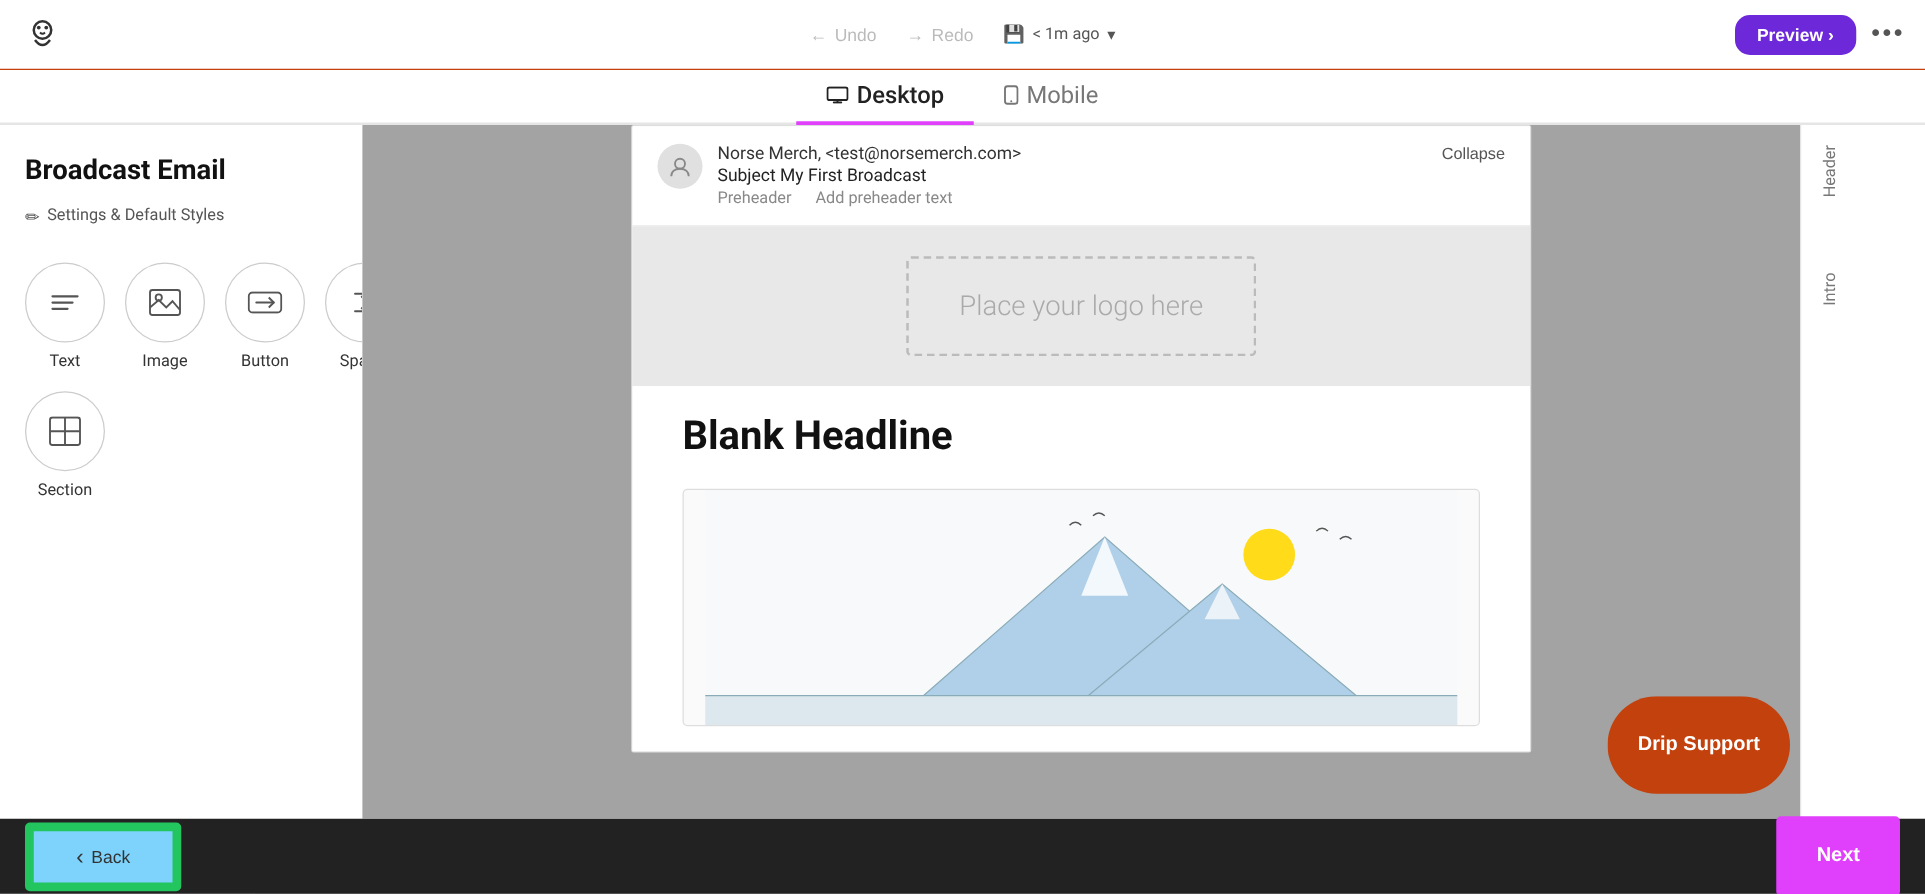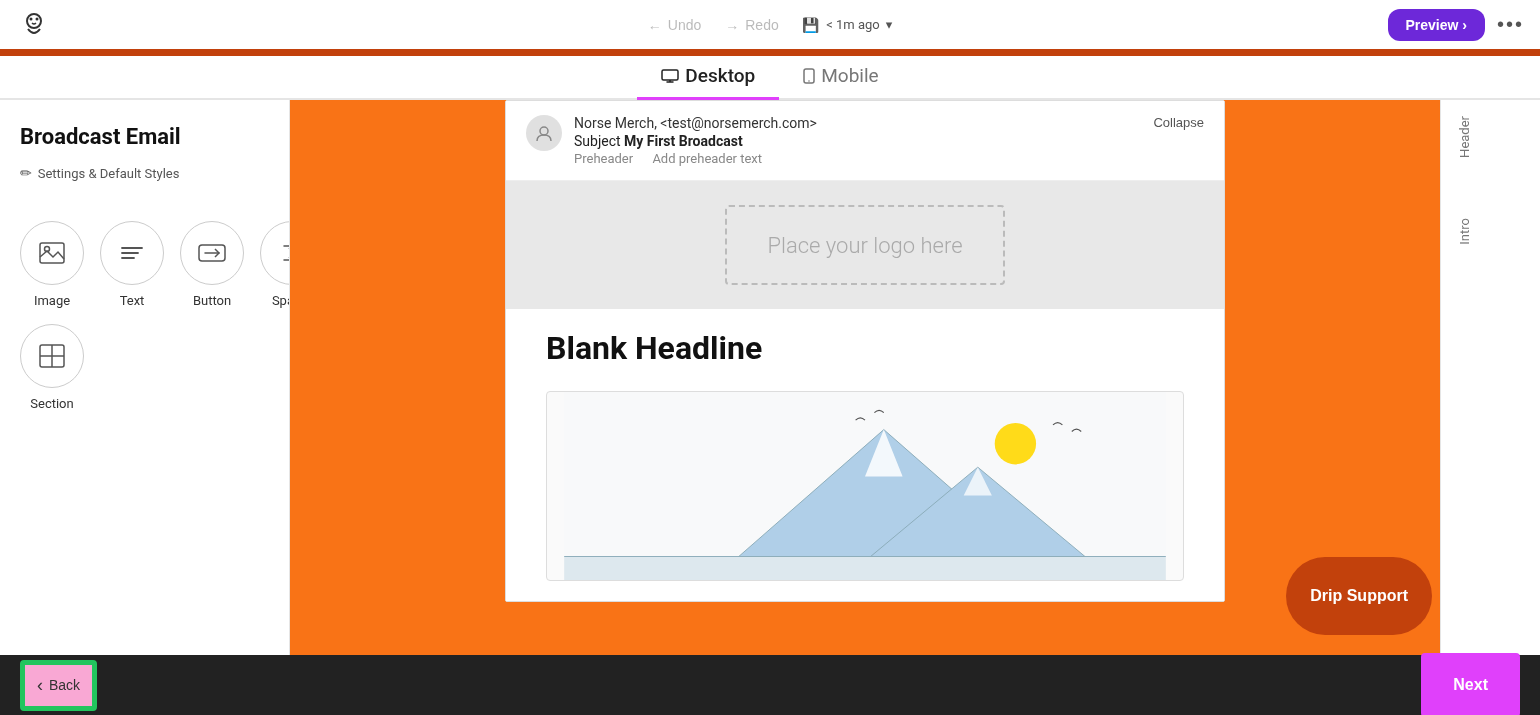--- a/index.html
+++ b/index.html
@@ -14,21 +14,21 @@
     }
 
     
     .top-nav {
       background: #fff;
       height: 56px;
       display: flex;
       align-items: center;
       justify-content: space-between;
       padding: 0 16px;
-      border-bottom: 7px solid #c2410c;
+      border-bottom: 1px solid #c2410c;
       flex-shrink: 0;
       position: relative;
       z-index: 10;
     }
     .top-nav-left {
       display: flex;
       align-items: center;
     }
     .logo-icon {
       width: 36px;
@@ -142,26 +142,25 @@
       overflow-y: auto;
     }
     .left-panel-title {
       font-size: 22px;
       font-weight: 700;
       color: #111;
       margin-bottom: 16px;
     }
     .settings-link {
       display: flex;
-      align-items: center;
       gap: 6px;
       font-size: 13px;
       color: #555;
       cursor: pointer;
-      margin-bottom: 40px;
+      margin-bottom: 28px;
     }
     .element-grid {
       display: grid;
       grid-template-columns: repeat(4, 1fr);
       gap: 16px;
       margin-bottom: 16px;
     }
     .element-item {
       display: flex;
       flex-direction: column;
@@ -188,21 +187,21 @@
     .element-row2 {
       display: grid;
       grid-template-columns: repeat(4, 1fr);
       gap: 16px;
     }
 
     
     .canvas-area {
       flex: 1;
       overflow-y: auto;
-      background: #f97316;
+      background: #a3a3a3;
       display: flex;
       flex-direction: column;
       align-items: center;
       padding-top: 0;
     }
 
     
     .email-preview-wrapper {
       width: 720px;
       background: #fff;
@@ -242,21 +241,21 @@
     }
     .sender-name {
       font-size: 14px;
       color: #333;
     }
     .subject-line {
       font-size: 14px;
       color: #222;
     }
     .subject-line strong {
-      font-weight: 700;
+      font-weight: 400;
     }
     .preheader-line {
       font-size: 13px;
       color: #888;
     }
     .preheader-line span {
       color: #888;
     }
     .collapse-btn {
       font-size: 13px;
@@ -361,25 +360,25 @@
     .bottom-bar {
       background: #222;
       height: 60px;
       display: flex;
       align-items: center;
       justify-content: space-between;
       padding: 0 20px;
       flex-shrink: 0;
     }
     .back-btn {
-      background: #f9a8d4;
+      background: #7dd3fc;
       color: #333;
-      border: 5px solid #22c55e;
+      border: 7px solid #22c55e;
       border-radius: 4px;
-      padding: 10px 12px;
+      padding: 10px 34px;
       font-size: 14px;
       cursor: pointer;
       display: flex;
       align-items: center;
       gap: 6px;
     }
     .next-btn {
       background: #e040fb;
       color: #fff;
       border: none;
@@ -464,37 +463,37 @@
   <div class="left-panel">
     <div class="left-panel-title">Broadcast Email</div>
     <div class="settings-link">
       <span class="pencil-icon"></span>
       <span>Settings &amp; Default Styles</span>
     </div>
 
     <div class="element-grid">
       <div class="element-item">
         <div class="element-icon-circle">
+          <svg width="24" height="20" viewBox="0 0 24 20" fill="none">
+            <line x1="2" y1="5" x2="22" y2="5" stroke="#555" stroke-width="1.8" stroke-linecap="round"></line>
+            <line x1="2" y1="10" x2="18" y2="10" stroke="#555" stroke-width="1.8" stroke-linecap="round"></line>
+            <line x1="2" y1="15" x2="14" y2="15" stroke="#555" stroke-width="1.8" stroke-linecap="round"></line>
+          </svg>
+        </div>
+        <span class="element-label">Text</span>
+      </div>
+      <div class="element-item">
+        <div class="element-icon-circle">
           <svg width="26" height="22" viewBox="0 0 26 22" fill="none">
             <rect x="1" y="1" width="24" height="20" rx="2" stroke="#555" stroke-width="1.5" fill="none"></rect>
             <circle cx="8" cy="7" r="2.5" stroke="#555" stroke-width="1.5" fill="none"></circle>
             <path d="M1 15 L8 9 L14 15 L19 10 L25 17" stroke="#555" stroke-width="1.5" fill="none"></path>
           </svg>
         </div>
         <span class="element-label">Image</span>
-      </div>
-      <div class="element-item">
-        <div class="element-icon-circle">
-          <svg width="24" height="20" viewBox="0 0 24 20" fill="none">
-            <line x1="2" y1="5" x2="22" y2="5" stroke="#555" stroke-width="1.8" stroke-linecap="round"></line>
-            <line x1="2" y1="10" x2="18" y2="10" stroke="#555" stroke-width="1.8" stroke-linecap="round"></line>
-            <line x1="2" y1="15" x2="14" y2="15" stroke="#555" stroke-width="1.8" stroke-linecap="round"></line>
-          </svg>
-        </div>
-        <span class="element-label">Text</span>
       </div>
       <div class="element-item">
         <div class="element-icon-circle">
           <svg width="28" height="18" viewBox="0 0 28 18" fill="none">
             <rect x="1" y="1" width="26" height="16" rx="3" stroke="#555" stroke-width="1.5" fill="none"></rect>
             <line x1="7" y1="9" x2="21" y2="9" stroke="#555" stroke-width="1.5" stroke-linecap="round"></line>
             <polyline points="17,5 21,9 17,13" stroke="#555" stroke-width="1.5" fill="none" stroke-linejoin="round"></polyline>
           </svg>
         </div>
         <span class="element-label">Button</span>

